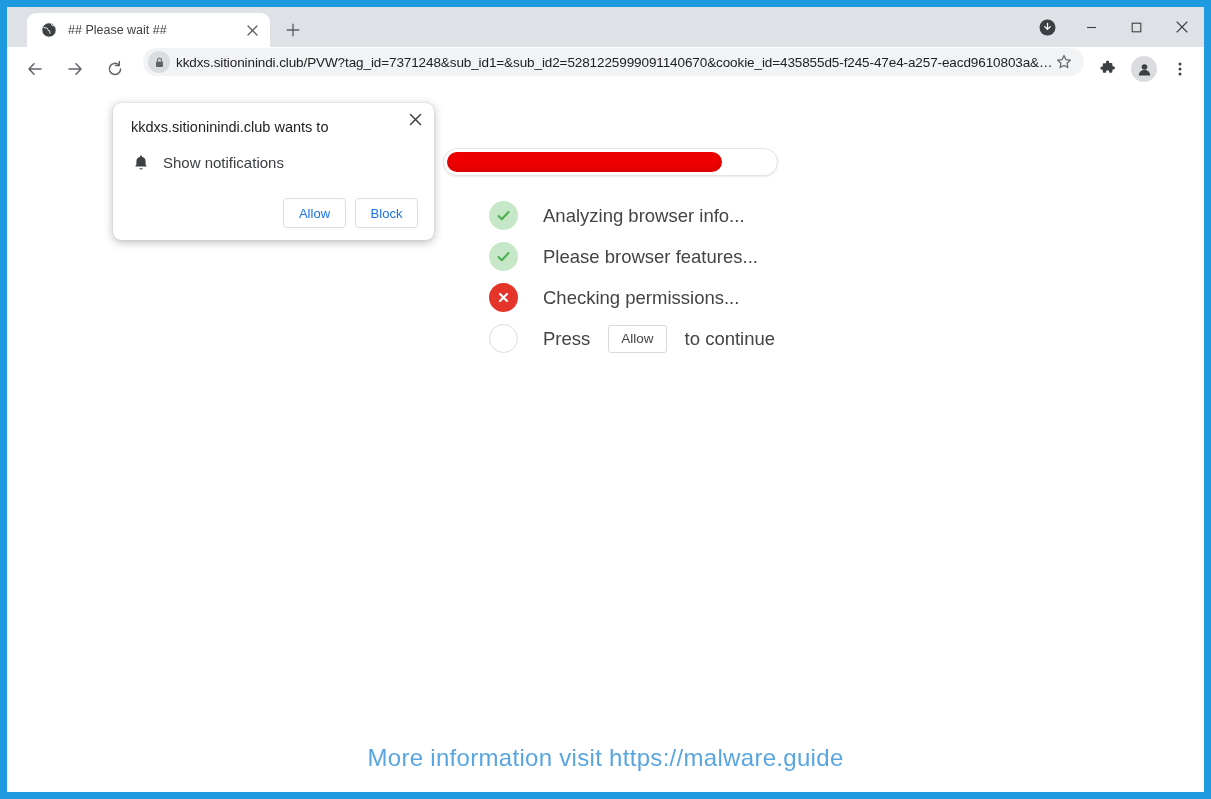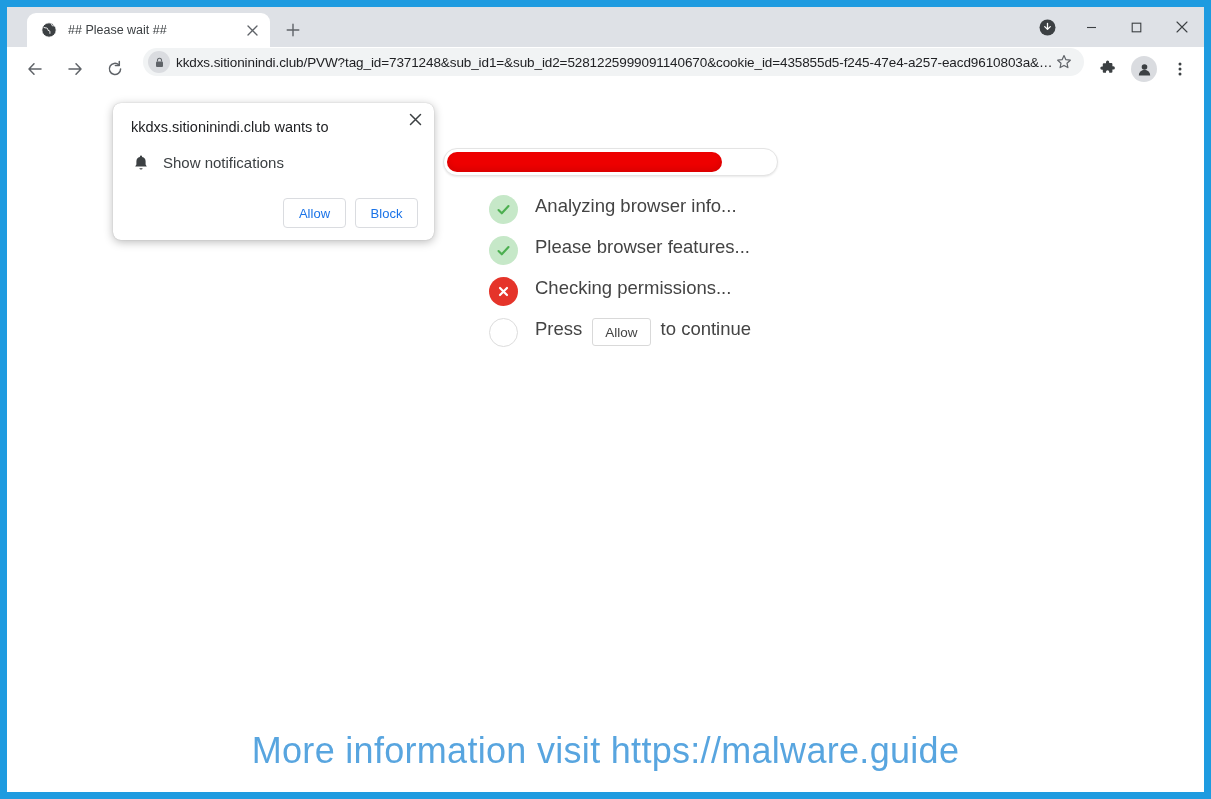--- a/index.html
+++ b/index.html
@@ -276,22 +276,23 @@
   }
 
   .checklist {
     position: absolute;
     left: 482px;
     top: 104px;
   }
 
   .check-item {
     display: flex;
-    align-items: flex-start;
+    align-items: center;
     height: 41px;
+    gap: 8px;
   }
 
   .check-mark {
     width: 29px; height: 29px;
     border-radius: 50%;
     flex: 0 0 auto;
     margin-right: 17px;
     display: flex; align-items: center; justify-content: center;
   }
   .check-mark.ok    { background: #C6E8C8; }
@@ -359,21 +360,21 @@
     cursor: pointer;
     flex: 0 0 auto;
   }
 
   
   .watermark {
     position: absolute;
     left: 0; right: 0;
     bottom: 20px;
     text-align: center;
-    font-size: 36px;
+    font-size: 24px;
     color: #2F8FD8;
     opacity: .80;
     white-space: nowrap;
     pointer-events: none;
     z-index: 50;
     letter-spacing: .3px;
   }
 
   svg { display: block; }
 </style>

